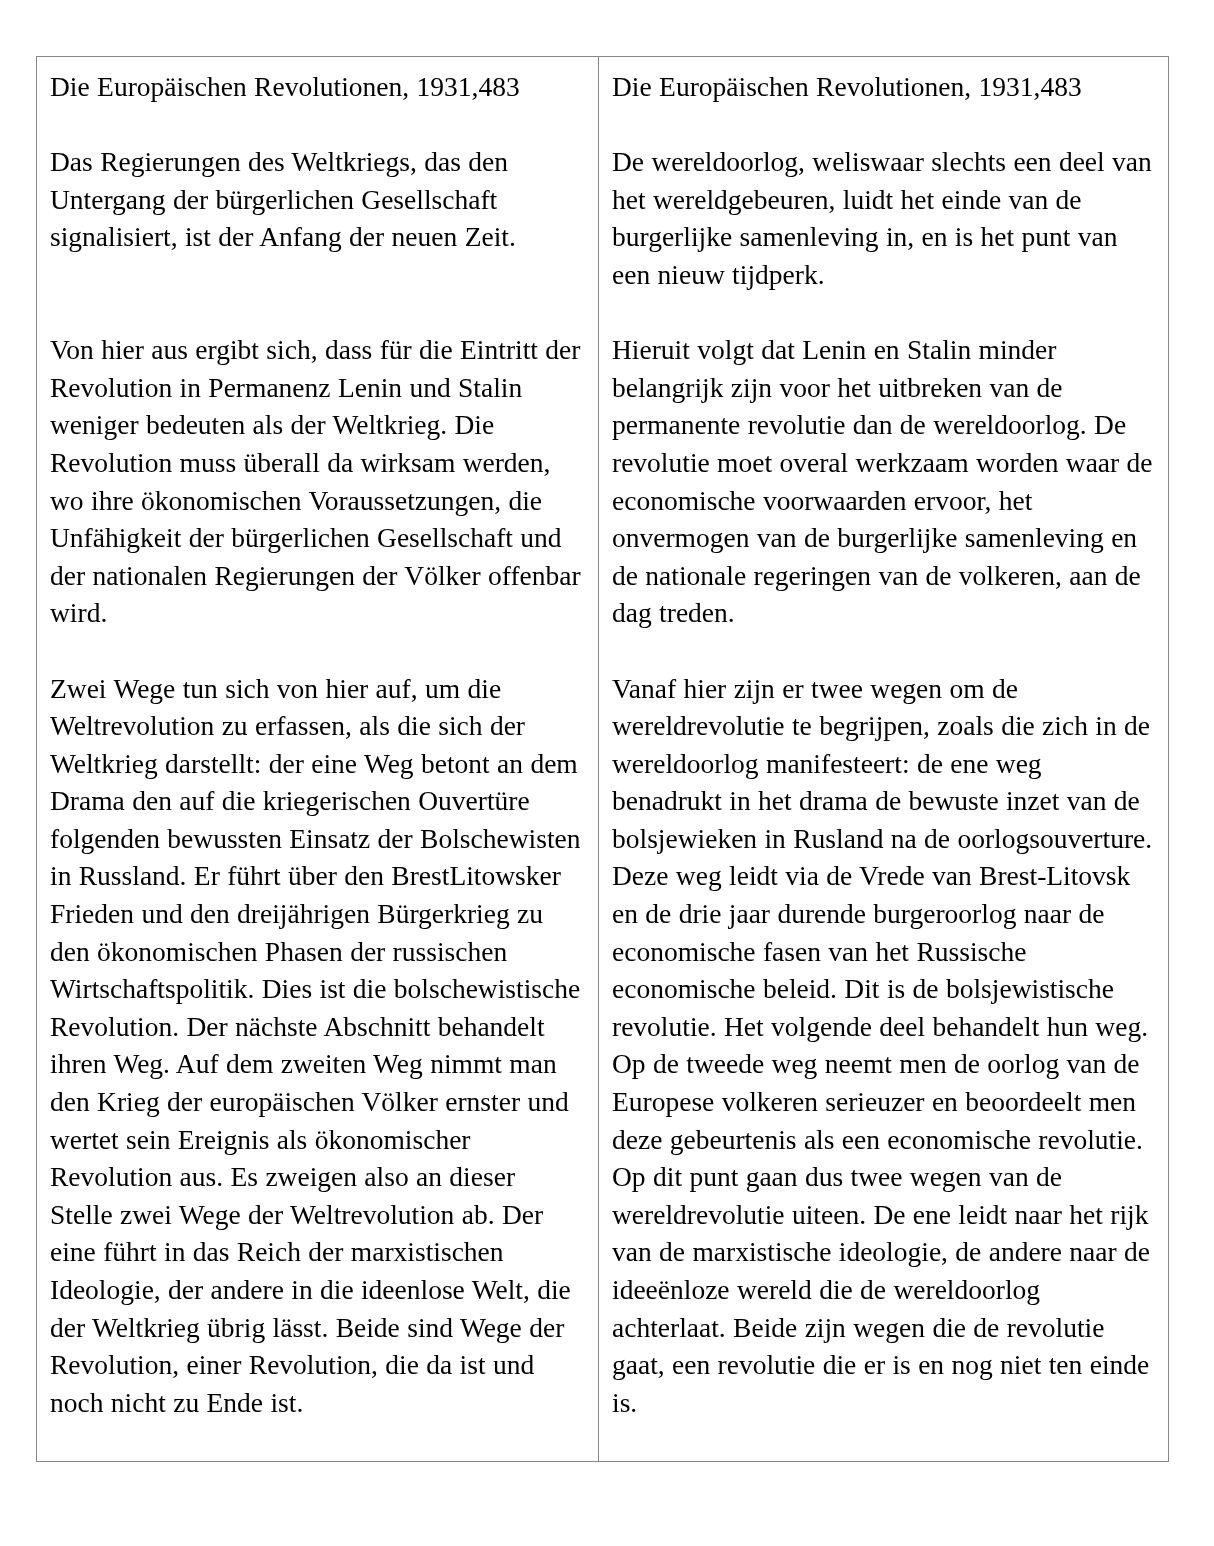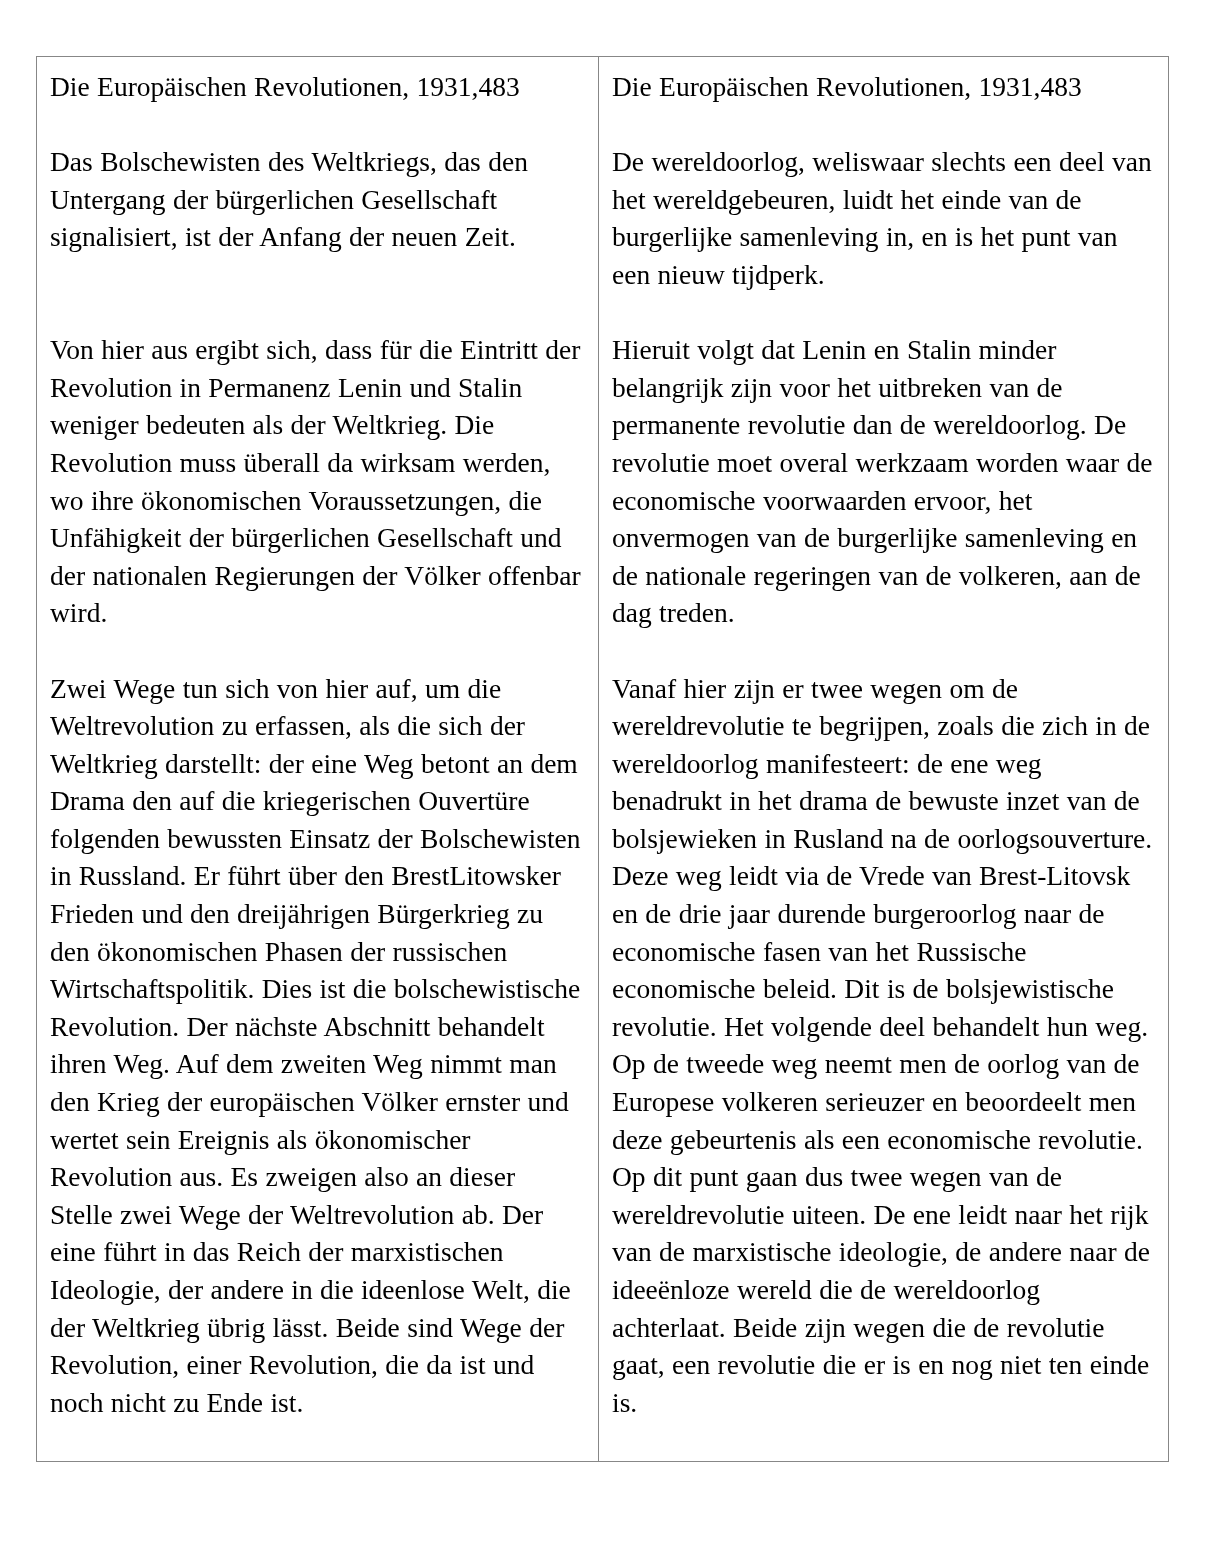--- a/index.html
+++ b/index.html
@@ -46,21 +46,21 @@
   <table class="doc">
     <colgroup>
       <col class="col-left">
       <col class="col-right">
     </colgroup>
     <tbody>
       <tr>
         <td>
             <p class="para">Die Europäischen Revolutionen, 1931,483</p>
             <p class="para blank"></p>
-            <p class="para">Das Bolschewisten des Weltkriegs, das den Untergang der bürgerlichen Gesellschaft signalisiert, ist der Anfang der neuen Zeit.</p>
+            <p class="para">Das Regierungen des Weltkriegs, das den Untergang der bürgerlichen Gesellschaft signalisiert, ist der Anfang der neuen Zeit.</p>
             <p class="para blank"></p>
             <p class="para blank"></p>
             <p class="para">Von hier aus ergibt sich, dass für die Eintritt der Revolution in Permanenz Lenin und Stalin weniger bedeuten als der Weltkrieg. Die Revolution muss überall da wirksam werden, wo ihre ökonomischen Voraussetzungen, die Unfähigkeit der bürgerlichen Gesellschaft und der nationalen Regierungen der Völker offenbar wird.</p>
             <p class="para blank"></p>
             <p class="para">Zwei Wege tun sich von hier auf, um die Weltrevolution zu erfassen, als die sich der Weltkrieg darstellt: der eine Weg betont an dem Drama den auf die kriegerischen Ouvertüre folgenden bewussten Einsatz der Bolschewisten in Russland. Er führt über den BrestLitowsker Frieden und den dreijährigen Bürgerkrieg zu den ökonomischen Phasen der russischen Wirtschaftspolitik. Dies ist die bolschewistische Revolution. Der nächste Abschnitt behandelt ihren Weg. Auf dem zweiten Weg nimmt man den Krieg der europäischen Völker ernster und wertet sein Ereignis als ökonomischer Revolution aus. Es zweigen also an dieser Stelle zwei Wege der Weltrevolution ab. Der eine führt in das Reich der marxistischen Ideologie, der andere in die ideenlose Welt, die der Weltkrieg übrig lässt. Beide sind Wege der Revolution, einer Revolution, die da ist und noch nicht zu Ende ist.</p>
           </td>
         <td>
             <p class="para">Die Europäischen Revolutionen, 1931,483</p>
             <p class="para blank"></p>
             <p class="para">De wereldoorlog, weliswaar slechts een deel van het wereldgebeuren, luidt het einde van de burgerlijke samenleving in, en is het punt van een nieuw tijdperk.</p>

